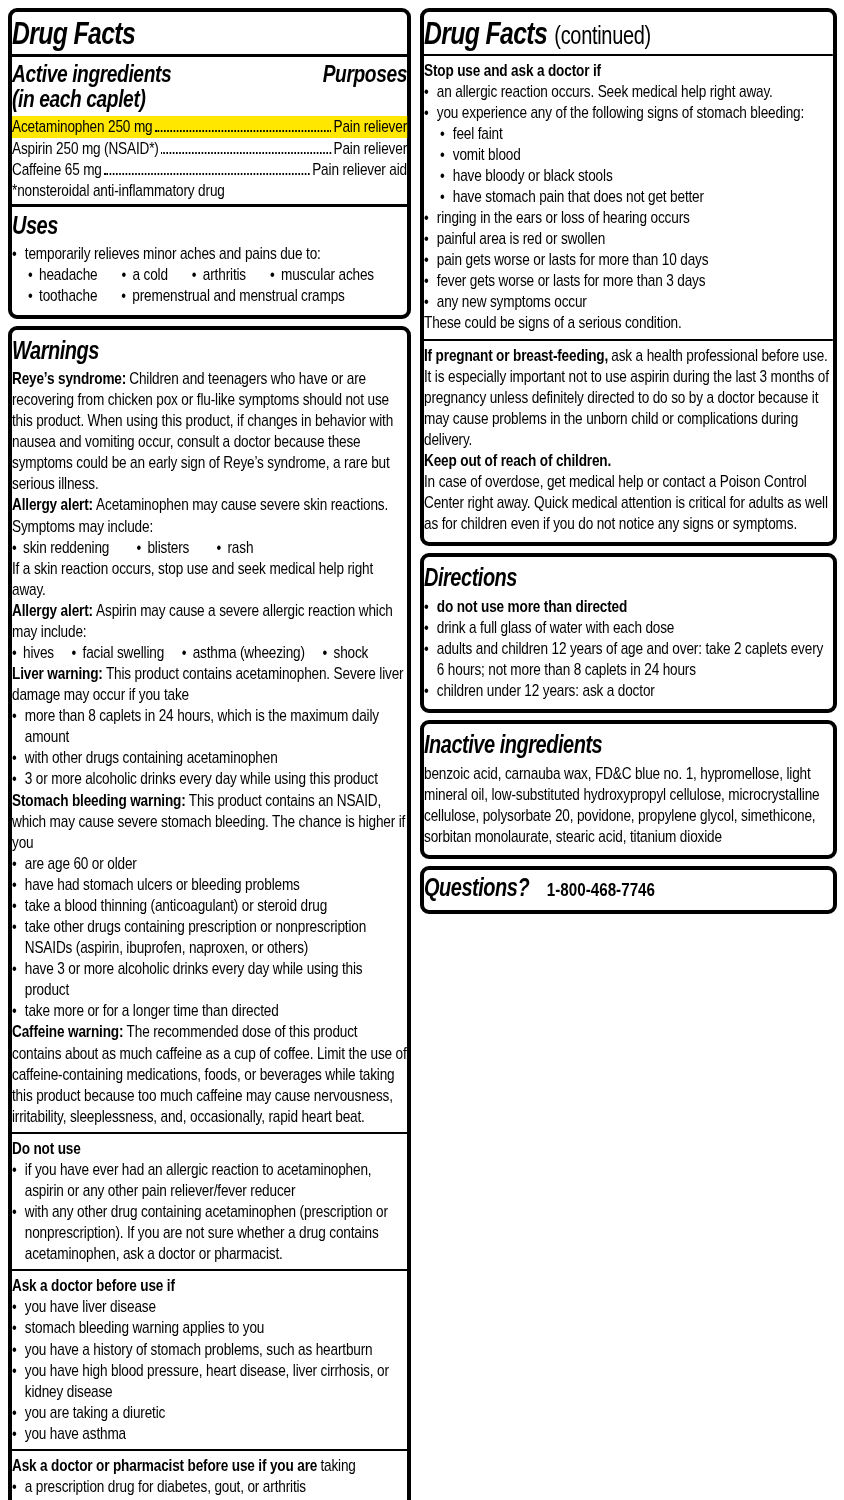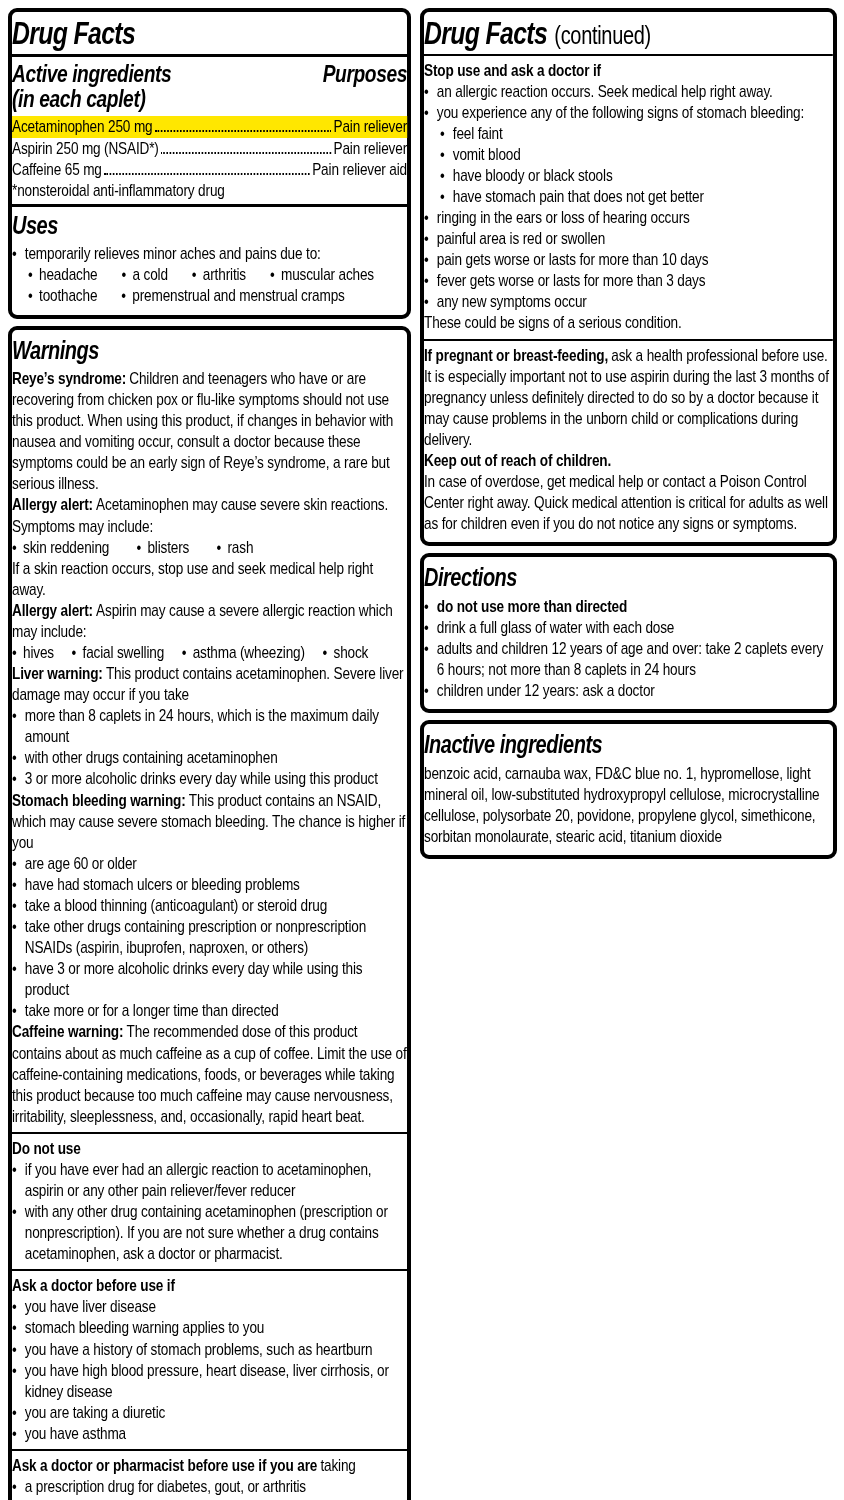--- a/index.html
+++ b/index.html
@@ -306,14 +306,22 @@
     </section>
 
 
     <section class="box">
       <div class="cond">
         <div class="h2">Inactive ingredients</div>
         <p class="para">benzoic acid, carnauba wax, FD&amp;C blue no. 1, hypromellose, light mineral oil, low-substituted hydroxypropyl cellulose, microcrystalline cellulose, polysorbate 20, povidone, propylene glycol, simethicone, sorbitan monolaurate, stearic acid, titanium dioxide</p>
       </div>
     </section>
 
+    <section class="box">
+      <div class="cond">
+        <div class="qrow">
+          <span class="h2" style="margin:0">Questions?</span>
+          <span class="phone">1-800-468-7746</span>
+        </div>
+      </div>
+    </section>
   </div>
 </div>
 
 </body></html>

